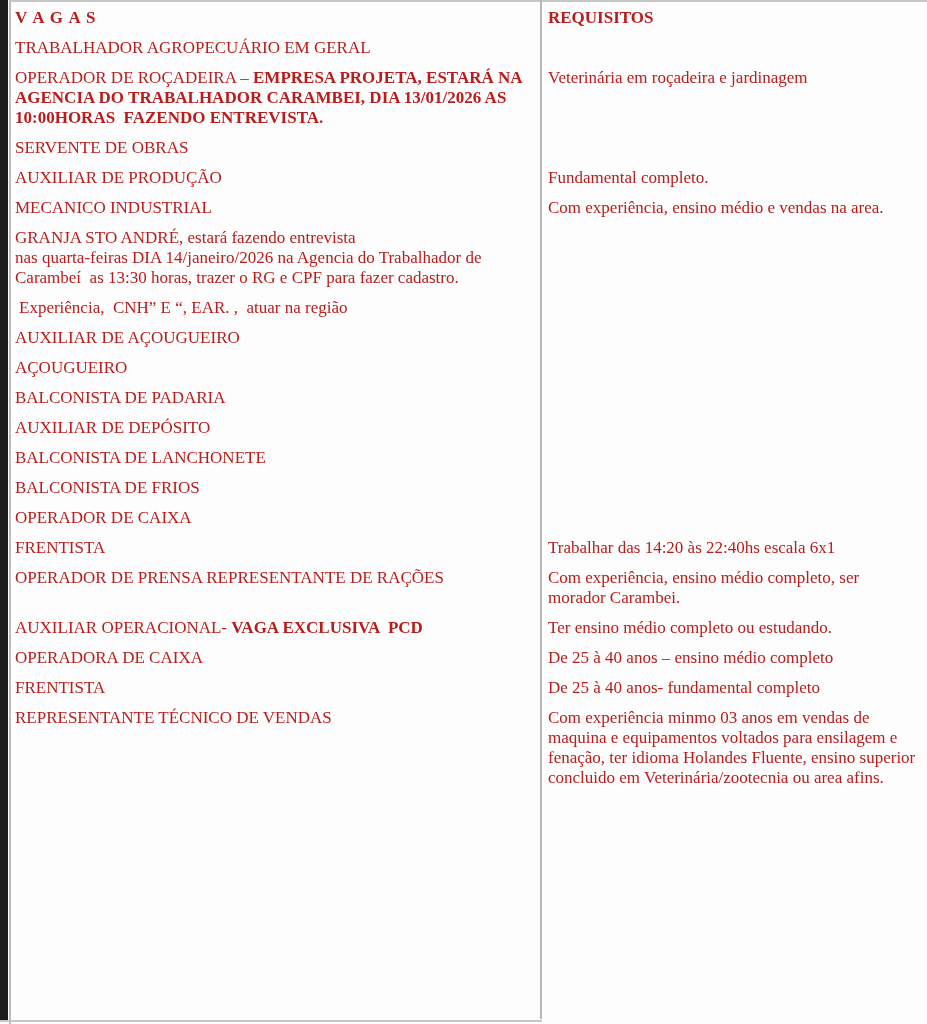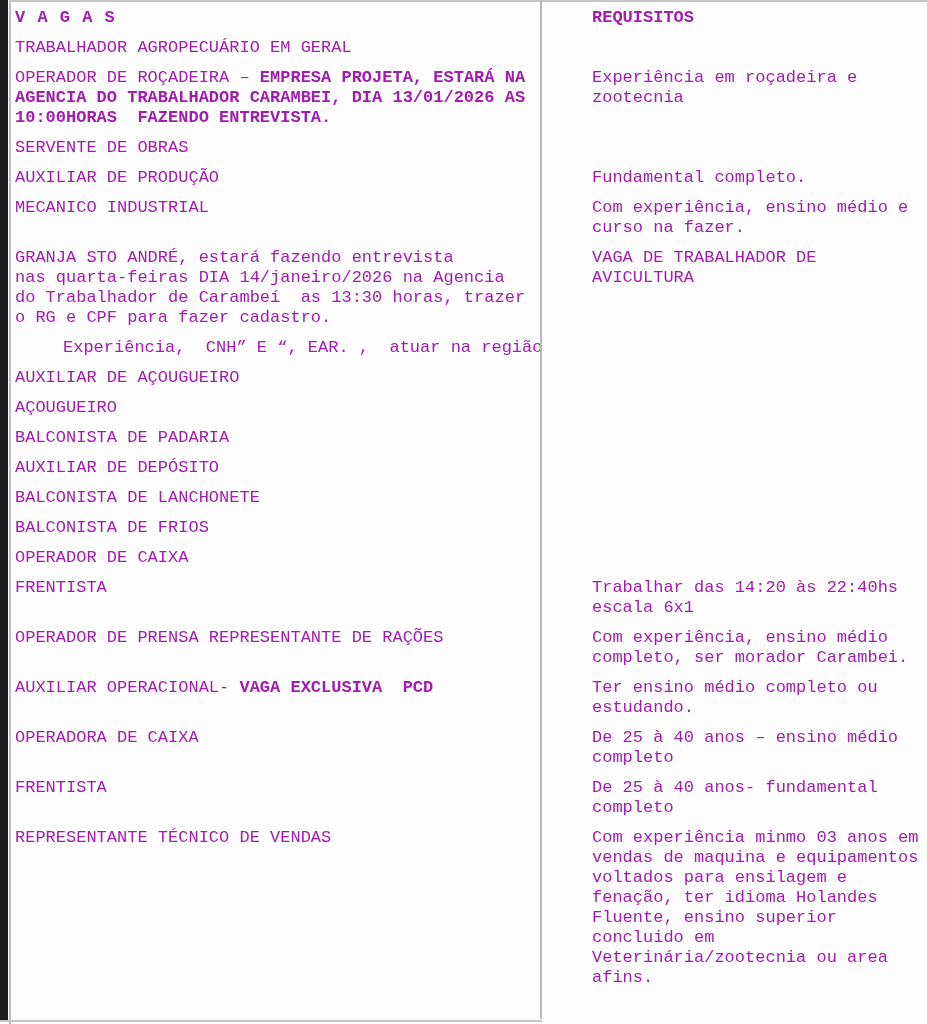--- a/index.html
+++ b/index.html
@@ -2,22 +2,22 @@
 <html><head>
 <meta charset="utf-8">
 <style>
   html, body { margin: 0; padding: 0; background: #ffffff; }
   .page {
     position: relative;
     width: 927px;
     height: 1024px;
     background: #fdfdfd;
     overflow: hidden;
-    font-family: Liberation Mono, monospace;
-    color: #a21caf;
+    font-family: Liberation Serif, serif;
+    color: #b91c1c;
   }
   .left-dark-bar {
     position: absolute;
     left: 0; top: 0;
     width: 8px; height: 1021px;
     background: #1d1d20;
   }
   .tbl {
     position: absolute;
     left: 9px; top: 0; right: 0; bottom: 0;
@@ -47,21 +47,20 @@
     line-height: 20px;
     white-space: pre-wrap;
   }
   .cell-req {
     flex: 1;
     box-sizing: border-box;
     padding: 0 8px 0 8px;
     font-size: 17px;
     line-height: 20px;
     white-space: pre-wrap;
-    margin-left: 44px;
   }
   .hdr .cell-vagas, .hdr .cell-req { font-weight: bold; }
   .hdr .cell-vagas { letter-spacing: 1px; }
   .seg-b { font-weight: bold; margin-top: 36px; }
 </style>
 </head>
 <body>
 
 <div class="page">
   <div class="left-dark-bar"></div>
@@ -70,38 +69,37 @@
       <div class="cell-vagas">V A G A S</div>
       <div class="cell-req">REQUISITOS</div>
     </div>
     <div id="rows-container">
         <div class="row">
           <div class="cell-vagas"><span class="seg-r">TRABALHADOR AGROPECUÁRIO EM GERAL</span></div>
           <div class="cell-req"></div>
         </div>
         <div class="row">
           <div class="cell-vagas"><span class="seg-r">OPERADOR DE ROÇADEIRA – </span><span class="seg-b">EMPRESA PROJETA, ESTARÁ NA AGENCIA DO TRABALHADOR CARAMBEI, DIA 13/01/2026 AS 10:00HORAS  FAZENDO ENTREVISTA.</span></div>
-          <div class="cell-req"><span class="seg-r">Experiência em roçadeira e zootecnia</span></div>
+          <div class="cell-req"><span class="seg-r">Veterinária em roçadeira e jardinagem</span></div>
         </div>
         <div class="row">
           <div class="cell-vagas"><span class="seg-r">SERVENTE DE OBRAS</span></div>
           <div class="cell-req"></div>
         </div>
         <div class="row">
           <div class="cell-vagas"><span class="seg-r">AUXILIAR DE PRODUÇÃO</span></div>
           <div class="cell-req"><span class="seg-r">Fundamental completo.</span></div>
         </div>
         <div class="row">
           <div class="cell-vagas"><span class="seg-r">MECANICO INDUSTRIAL</span></div>
-          <div class="cell-req"><span class="seg-r">Com experiência, ensino médio e curso na fazer.</span></div>
+          <div class="cell-req"><span class="seg-r">Com experiência, ensino médio e vendas na area.</span></div>
         </div>
         <div class="row">
           <div class="cell-vagas"><span class="seg-r">GRANJA STO ANDRÉ, estará fazendo entrevista
 nas quarta-feiras DIA 14/janeiro/2026 na Agencia do Trabalhador de Carambeí  as 13:30 horas, trazer o RG e CPF para fazer cadastro.</span></div>
-          <div class="cell-req"><span class="seg-r">VAGA DE TRABALHADOR DE AVICULTURA</span></div>
         </div>
         <div class="row">
           <div class="cell-req"><span class="seg-r">Experiência,  CNH” E “, EAR. ,  atuar na região</span></div>
         </div>
         <div class="row">
           <div class="cell-vagas"><span class="seg-r">AUXILIAR DE AÇOUGUEIRO</span></div>
           <div class="cell-req"></div>
         </div>
         <div class="row">
           <div class="cell-vagas"><span class="seg-r">AÇOUGUEIRO</span></div>

